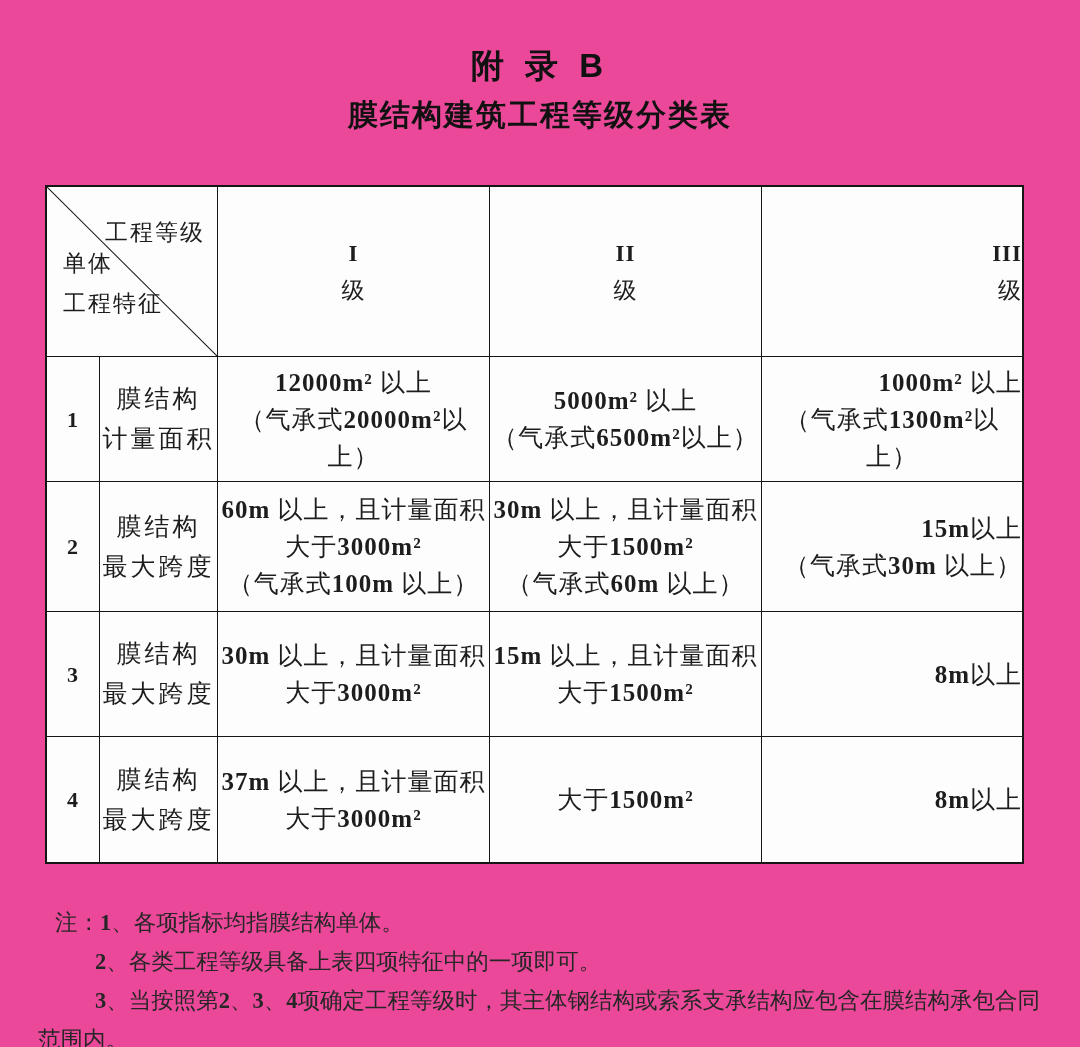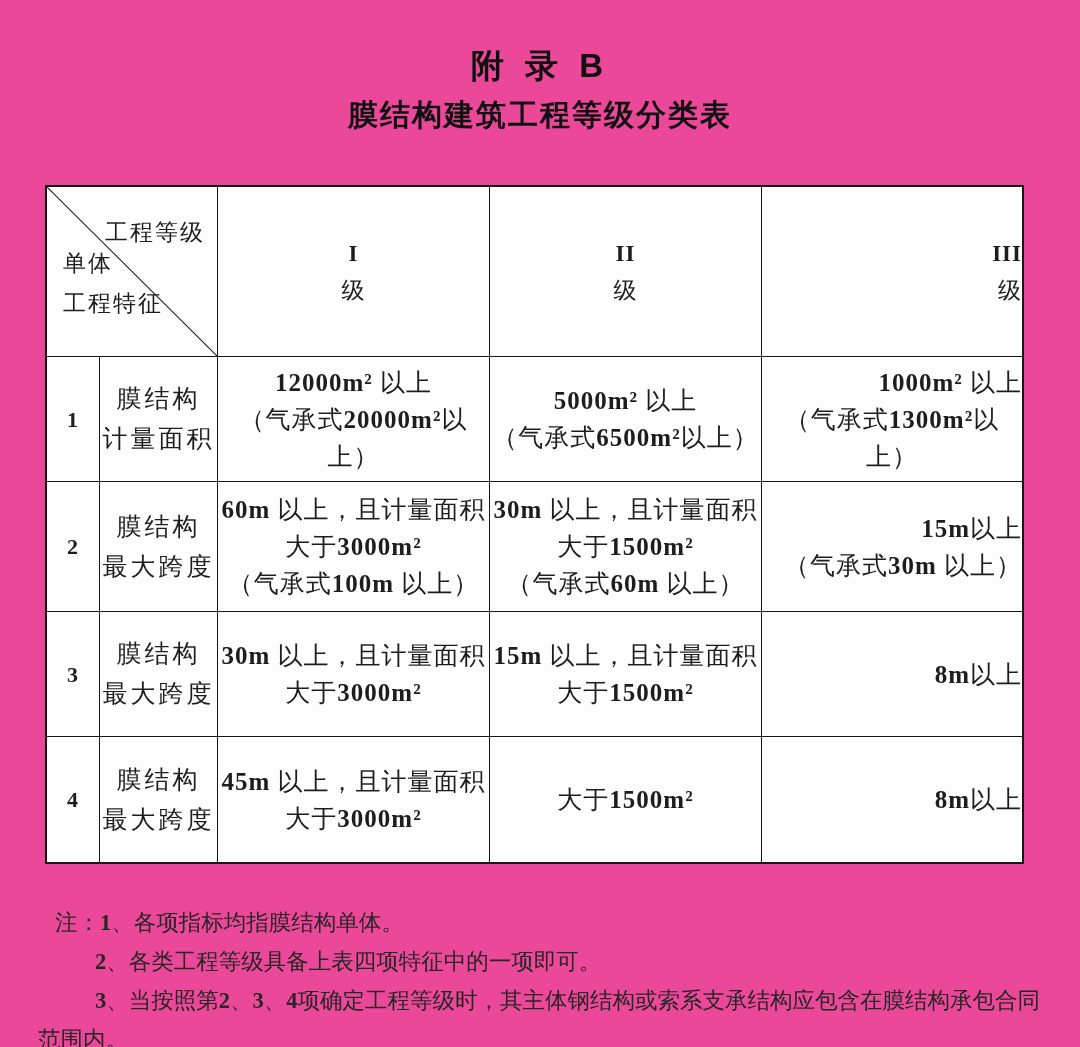--- a/index.html
+++ b/index.html
@@ -150,21 +150,21 @@
     <div class="cell last-col">
         <div><b>8m</b>以上</div>
       </div>
 
     <div class="cell row-num last-row">4</div>
     <div class="cell feature last-row">
         <div>膜结构</div>
         <div>最大跨度</div>
       </div>
     <div class="cell last-row">
-        <div><b>45m</b> 以上，且计量面积</div>
+        <div><b>37m</b> 以上，且计量面积</div>
         <div>大于<b>3000m²</b></div>
       </div>
     <div class="cell last-row">
         <div>大于<b>1500m²</b></div>
       </div>
     <div class="cell last-col last-row">
         <div><b>8m</b>以上</div>
       </div>
 
   </div>

